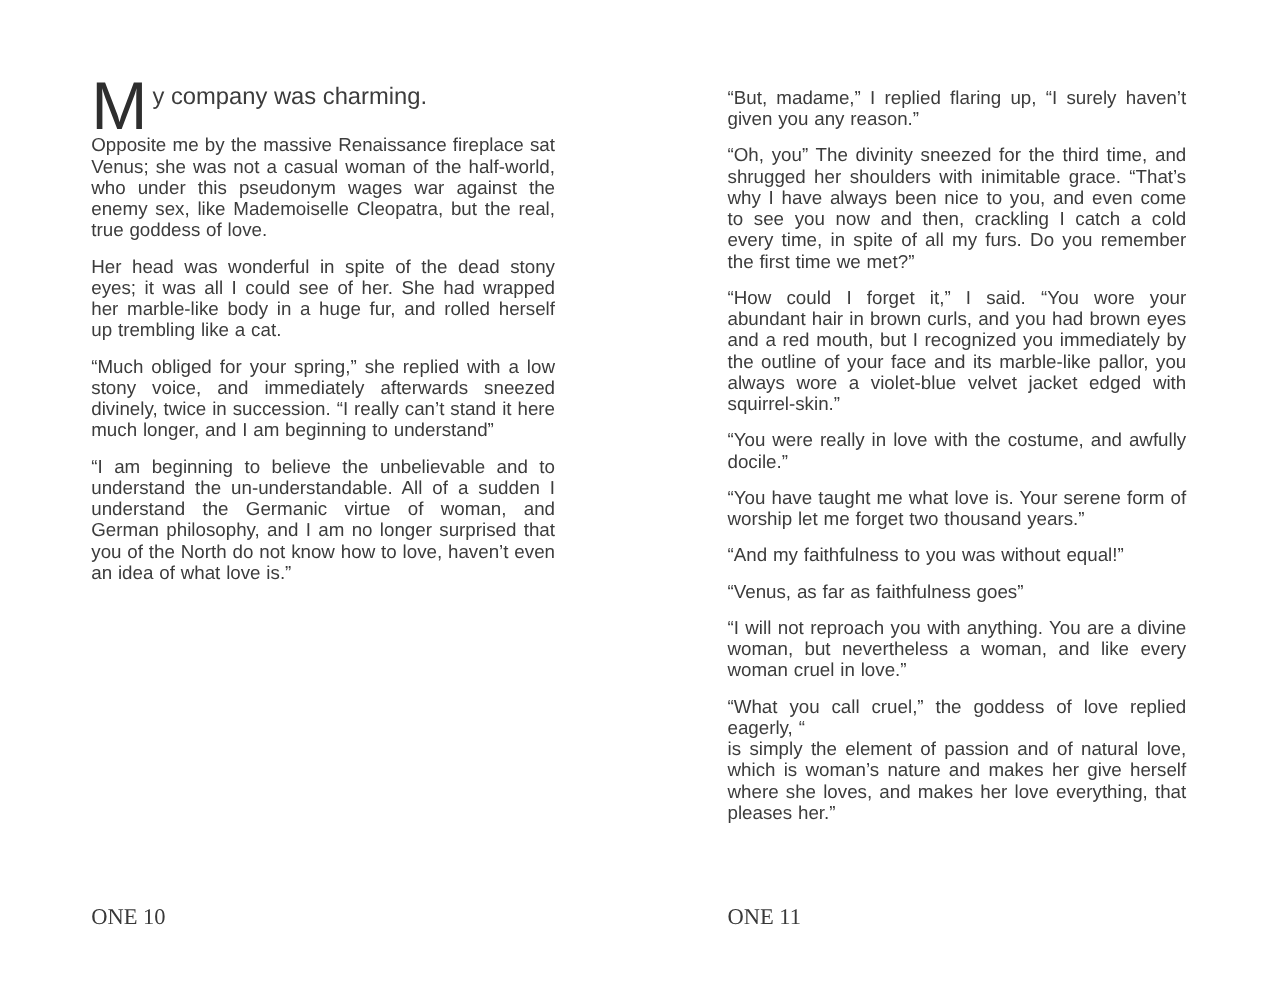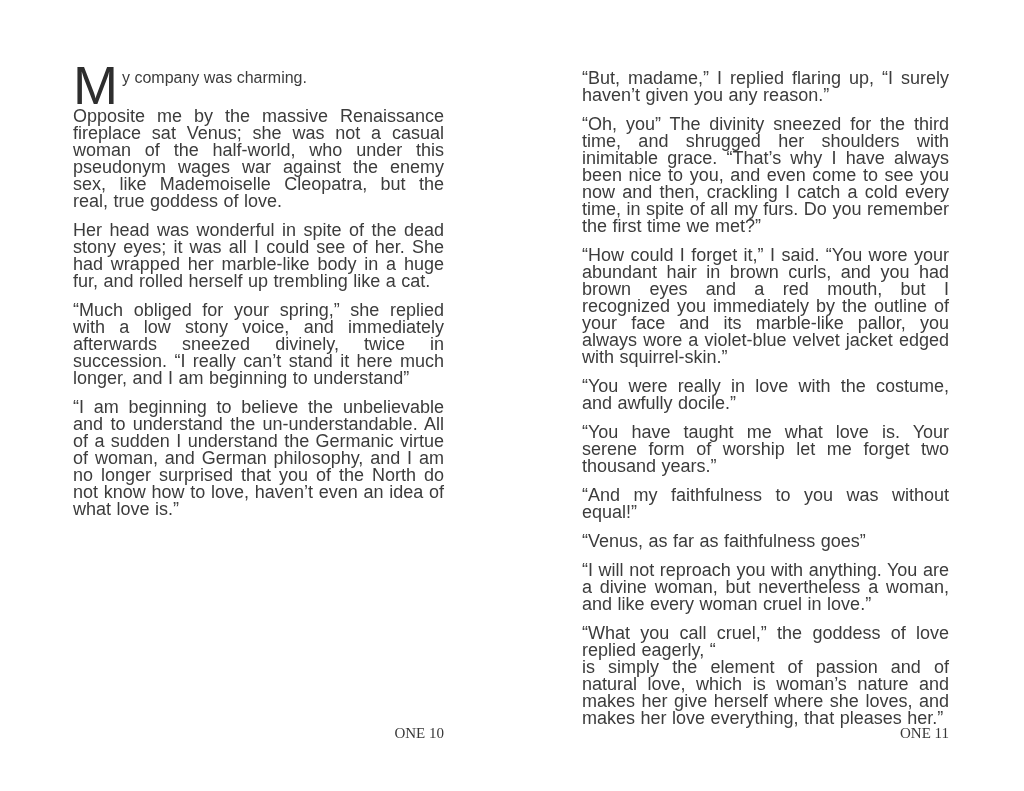--- a/index.html
+++ b/index.html
@@ -17,21 +17,21 @@
   .page-column {
     position: absolute;
     top: 0;
   }
   .page-column.left  { left: 73px;  width: 371px; }
   .page-column.right { left: 582px; width: 367px; }
   .page-body.left  { position: absolute; top: 65px; left: 0; width: 100%; }
   .page-body.right { position: absolute; top: 70px; left: 0; width: 100%; }
   .para {
     margin: 0 0 12px 0;
-    font-size: 18px;
+    font-size: 15px;
     line-height: 17px;
     color: #3c3c3c;
     text-align: justify;
     white-space: pre-line;
     word-spacing: 0.5px;
   }
   .drop-para {
     display: flex;
     align-items: flex-start;
     margin: 0 0 3px 0;
@@ -41,32 +41,32 @@
     font-size: 54px;
     line-height: 40px;
     height: 40px;
     color: #2e2e2e;
     margin-right: 4px;
     flex: 0 0 auto;
   }
   .drop-rest {
     display: block;
     padding-top: 4px;
-    font-size: 16px;
+    font-size: 19px;
     line-height: 17px;
     color: #3c3c3c;
   }
   .page-footer {
     position: absolute;
     top: 725px;
     left: 0;
     width: 100%;
-    text-align: right;
+    text-align: left;
     font-family: "Liberation Serif", serif;
-    font-size: 15px;
+    font-size: 18px;
     line-height: 17px;
     color: #383838;
   }
 </style>
 </head>
 <body>
 
 <div class="page-column left">
   <div class="page-body left">
     <p class="drop-para">

